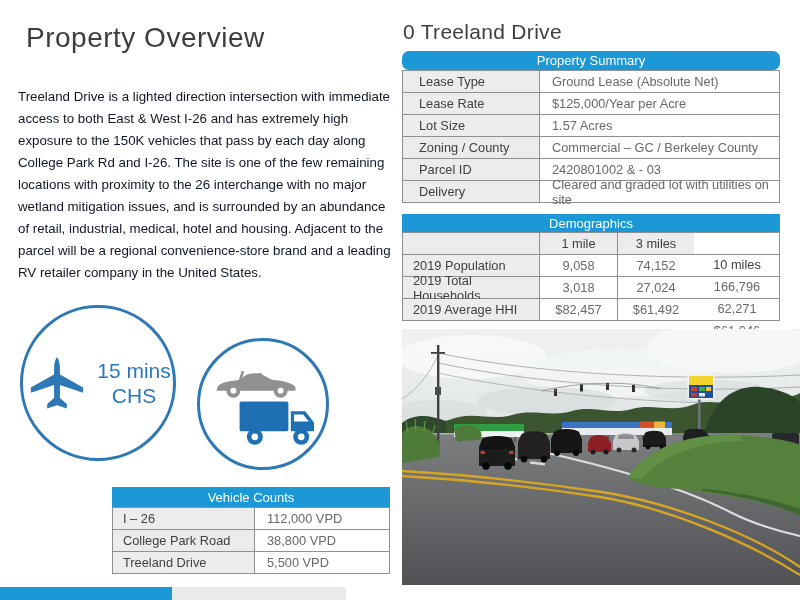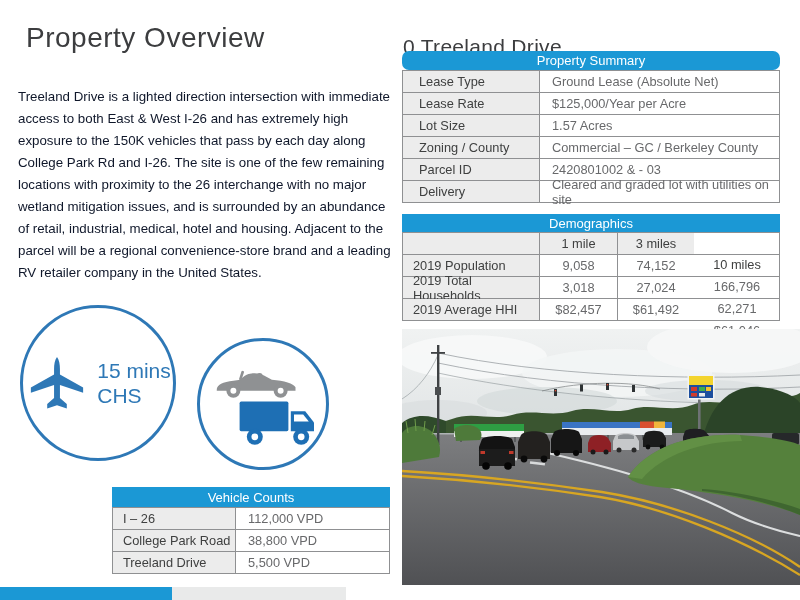--- a/index.html
+++ b/index.html
@@ -7,41 +7,41 @@
         font-family:"Liberation Sans","DejaVu Sans",sans-serif;}
   .abs{position:absolute;}
 
   
   .page-title{left:26px;top:22px;font-size:28px;font-weight:300;letter-spacing:.5px;color:#3c3d3f;}
   .overview-par{left:18px;top:86px;width:374px;font-size:13.3px;line-height:22px;color:#0f172a;}
 
   .circle{border-radius:50%;border:3px solid #2e78b6;background:#fff;box-sizing:border-box;}
   .circle-air{left:20px;top:305px;width:156px;height:156px;display:flex;align-items:center;justify-content:center;}
   .circle-veh{left:197px;top:338px;width:132px;height:132px;}
-  .air-text{font-size:21px;line-height:25px;color:#2e78b6;text-align:left;margin-left:8px;}
+  .air-text{font-size:21px;line-height:25px;color:#2e78b6;text-align:center;margin-left:8px;}
 
   
   .tbl-head{background:#1b98d5;color:#ffffff;font-size:13px;display:flex;align-items:center;justify-content:center;}
   .tbl-body{border:1px solid #8f9092;border-top:none;box-sizing:border-box;background:#fff;}
   .trow{display:flex;height:22px;border-top:1px solid #8f9092;box-sizing:border-box;}
   .trow:first-child{border-top:1px solid #8f9092;}
   .tlabel{background:#ececec;color:#3f4040;font-size:12.8px;display:flex;align-items:center;
           padding-left:10px;box-sizing:border-box;}
   .tvalue{background:#ffffff;color:#68696b;font-size:12.8px;display:flex;align-items:center;
           padding-left:12px;border-left:1px solid #8f9092;box-sizing:border-box;flex:1;}
   .tcell-c{display:flex;align-items:center;justify-content:center;font-size:12.8px;
            border-left:1px solid #8f9092;box-sizing:border-box;color:#68696b;background:#fff;}
 
   
   .vc-head{left:112px;top:487px;width:278px;height:20px;}
   .vc-body{left:112px;top:507px;width:278px;}
-  .vc-body .tlabel{width:122px;}
+  .vc-body .tlabel{width:141px;}
 
   
-  .r-title{left:403px;top:20px;font-size:21px;font-weight:300;letter-spacing:.3px;color:#3c3d3f;margin-top:15px;}
+  .r-title{left:403px;top:20px;font-size:21px;font-weight:300;letter-spacing:.3px;color:#3c3d3f;}
   .ps-head{left:402px;top:51px;width:378px;height:19px;border-radius:7px;}
   .ps-body{left:402px;top:70px;width:378px;}
   .ps-body .tlabel{width:136px;padding-left:16px;}
 
   .dg-head{left:402px;top:214px;width:378px;height:18px;}
   .dg-body{left:402px;top:232px;width:378px;}
   .dg-body .tlabel{width:136px;}
   .dg-col{width:78px;}
   .dg-col2{width:77px;}
   .dg-col3{flex:1;margin-top:31px;}

